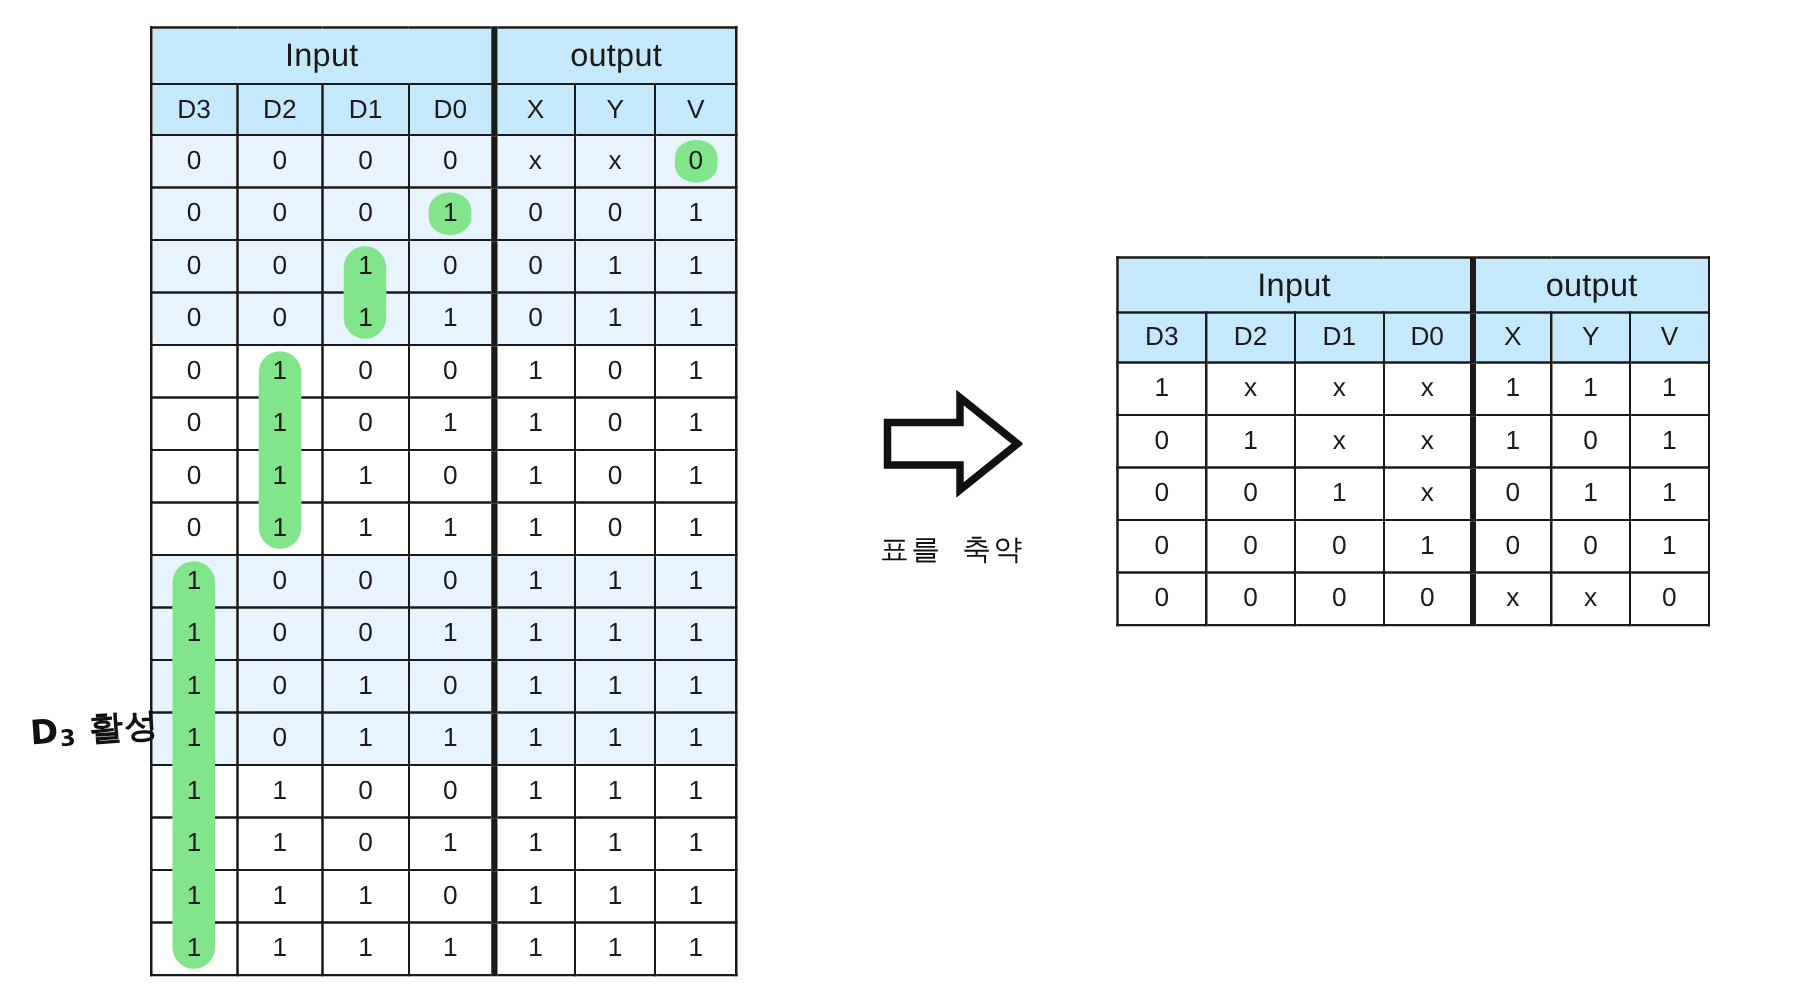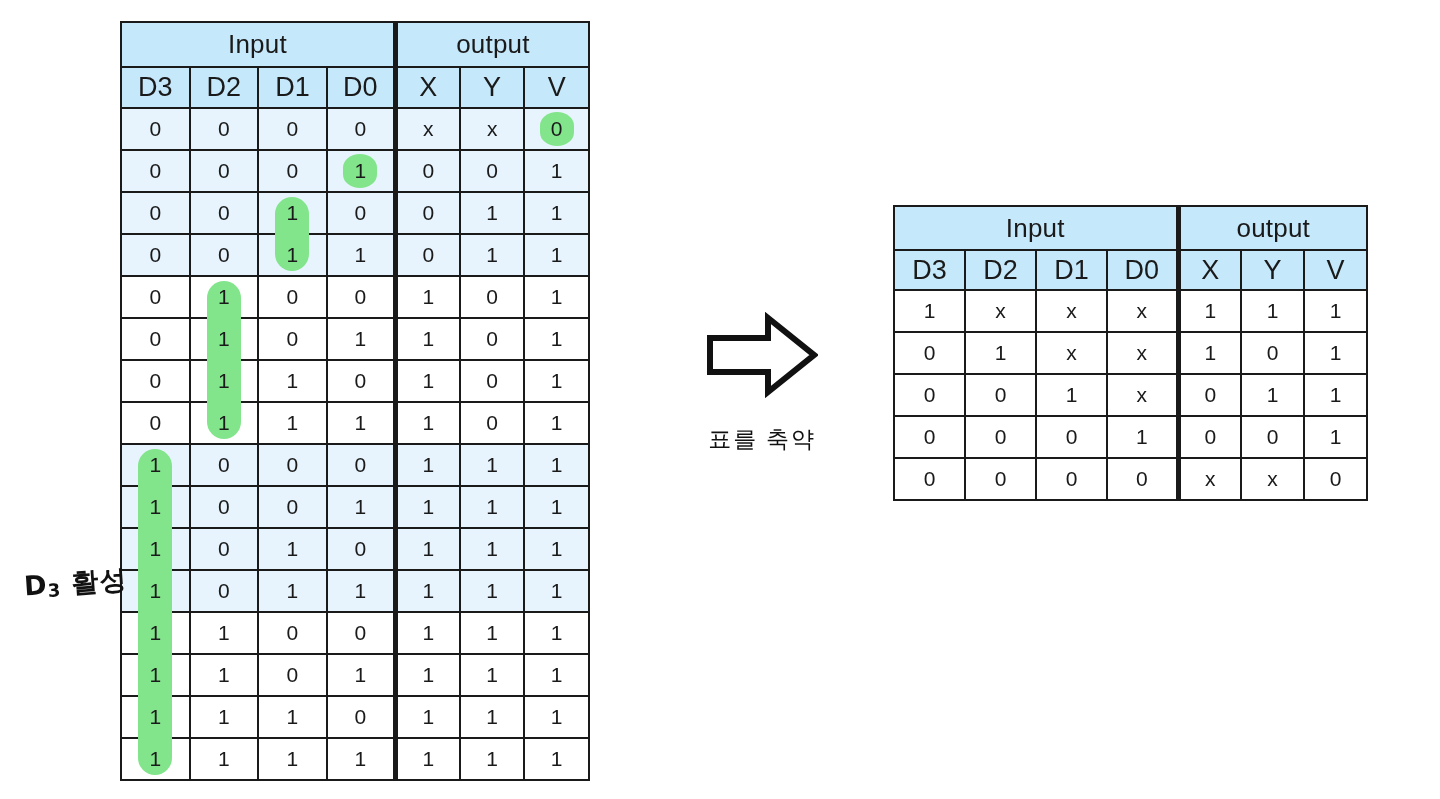--- a/index.html
+++ b/index.html
@@ -11,21 +11,21 @@
 
   
   .ttable{position:absolute;border-collapse:collapse;table-layout:fixed;background:#fff;}
   .ttable td,.ttable th{
     border:2px solid #1a1a1a;
     text-align:center;vertical-align:middle;
     font-weight:400;color:#1a1a1a;padding:0;
     position:relative;
   }
   .grp-head{background:#c6e8fb;font-size:26px;letter-spacing:.2px;}
-  .col-head{background:#c6e8fb;font-size:27px;}
+  .col-head{background:#c6e8fb;font-size:21px;}
   .cell{font-size:21px;background:#ffffff;}
   .cell.blue{background:#e7f4fd;}
   
   .sep-l{border-left-width:5px !important;}
 
   
   .pill{
     position:absolute;left:50%;transform:translateX(-50%);
     background:#82e58c;
     z-index:0;
@@ -46,21 +46,21 @@
   #right-table col.c-out{width:63px;}
   #right-table tr{height:42px;}
   #right-table tr.hdr1{height:44px;}
   #right-table tr.hdr2{height:40px;}
 
   
   #arrow-block{position:absolute;left:672px;top:312px;width:180px;text-align:center;}
   #arrow-icon{display:block;margin:0 auto;}
   #arrow-caption{
     margin-top:26px;font-size:23px;color:#111;letter-spacing:2px;
-    font-family:Liberation Serif, serif;
+    font-family:Liberation Mono, monospace;
   }
 
   
   #d3-note{
     position:absolute;left:24px;top:565px;
     font-family:"DejaVu Sans","Liberation Sans",sans-serif;
     font-size:27px;font-weight:bold;color:#111;
     transform:rotate(-4deg);white-space:nowrap;
     letter-spacing:1px;
   }

